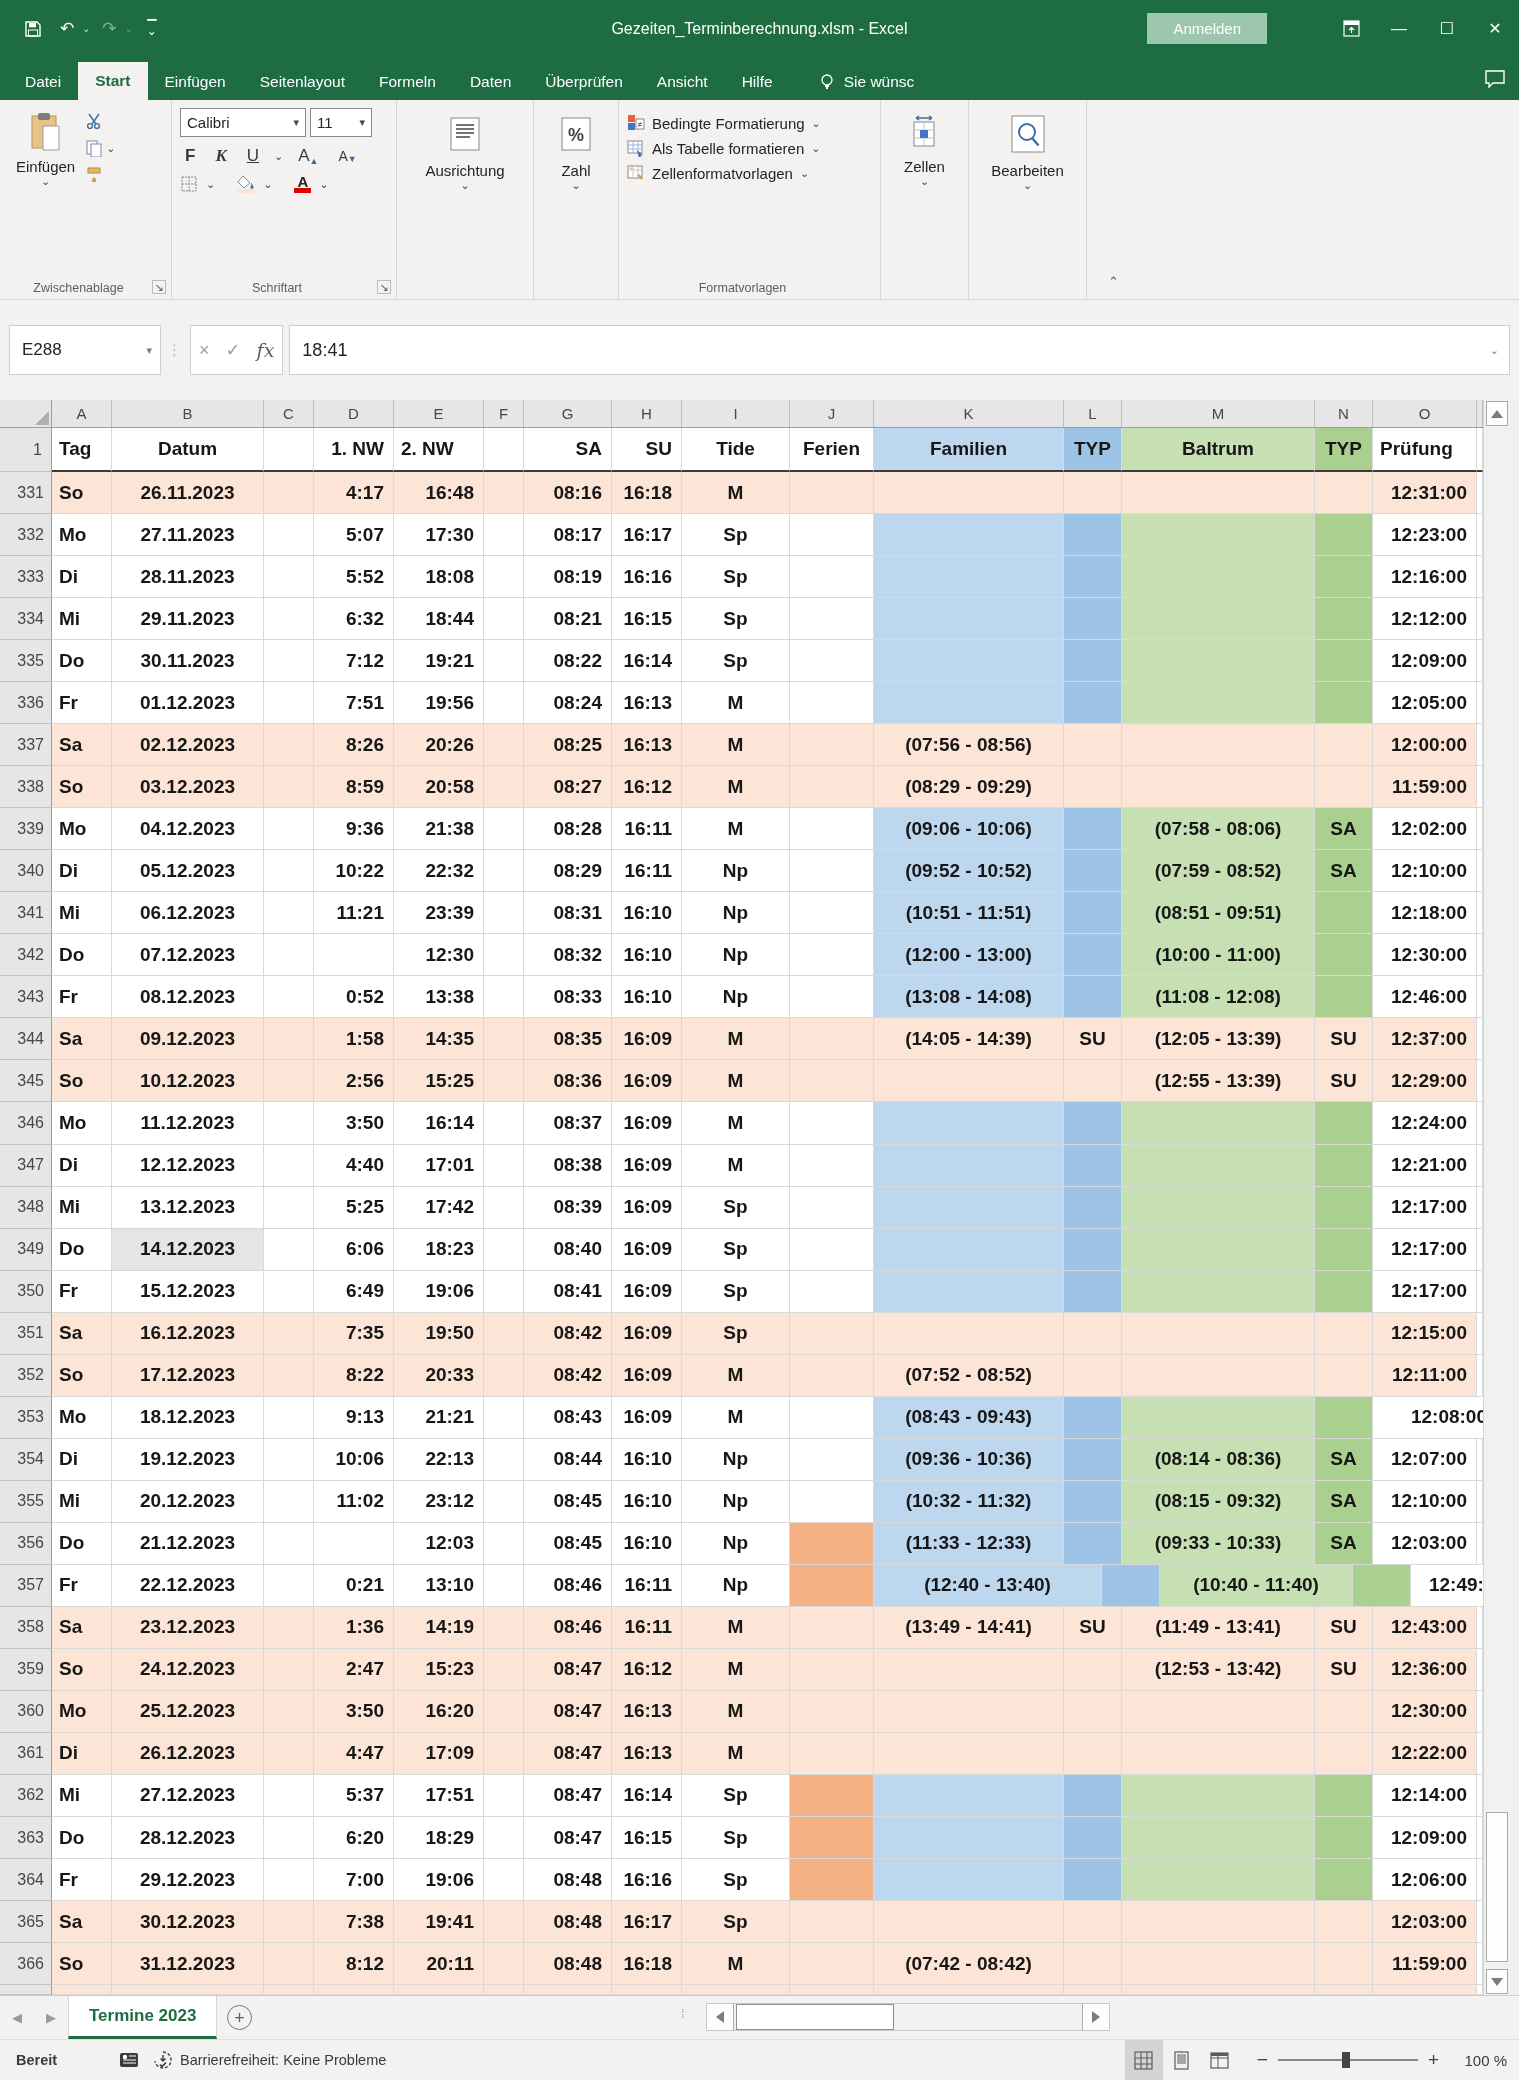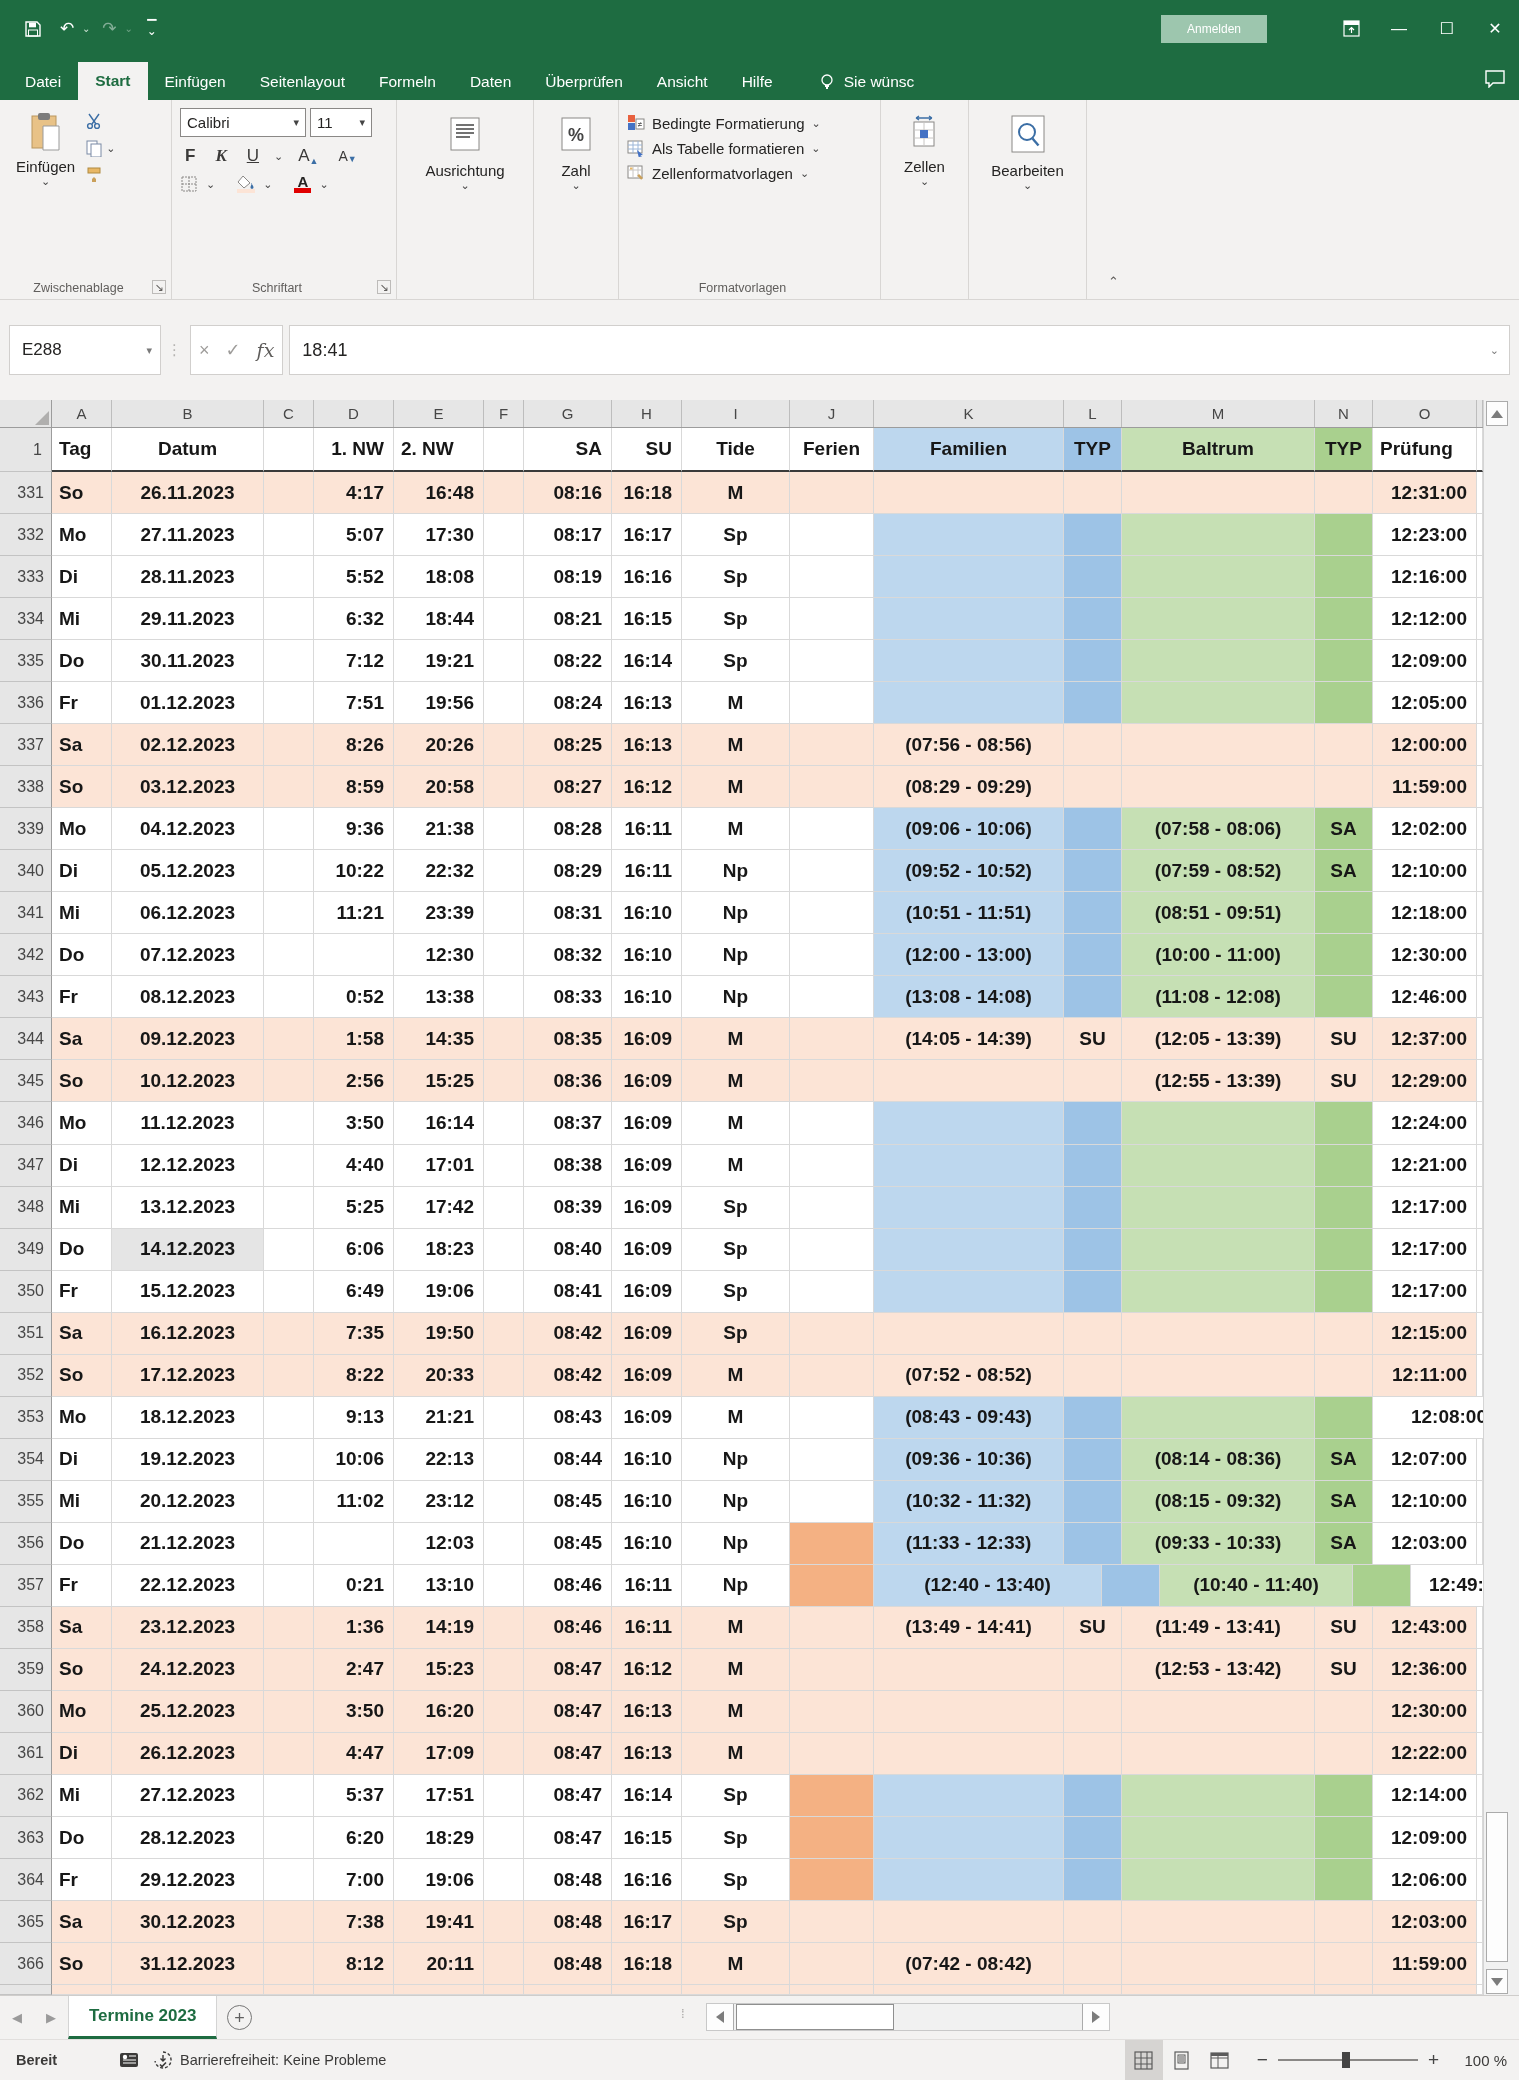--- a/index.html
+++ b/index.html
@@ -8,21 +8,21 @@
   .page { width:1519px; height:2080px; display:flex; flex-direction:column; }
 
   
   .titlebar { height:57px; background:#1e6c41; display:flex; align-items:center; position:relative; flex:none; color:#fff; }
   .qat { display:flex; align-items:center; gap:4px; padding-left:18px; z-index:2; }
   .qat-btn { width:30px; height:30px; display:flex; align-items:center; justify-content:center; font-size:17px; color:#fff; }
   .qat-chev { font-size:10px; color:#cfe3d6; margin-left:-4px; }
   .dim { opacity:.45; }
   .win-title { position:absolute; left:0; right:0; text-align:center; font-size:16px; color:#fff; pointer-events:none; }
   .tb-right { margin-left:auto; display:flex; align-items:center; height:100%; z-index:2; }
-  .signin { background:#9dc6ae; color:#fff; font-size:12px; padding:7px 26px; margin-right:60px; }
+  .signin { background:#9dc6ae; color:#fff; font-size:15px; padding:7px 26px; margin-right:60px; }
   .winctl { width:48px; height:100%; display:flex; align-items:center; justify-content:center; font-size:16px; color:#fff; }
 
   
   .tabrow { height:43px; background:#1e6c41; display:flex; align-items:flex-end; flex:none; position:relative; }
   .rtabs { display:flex; align-items:flex-end; height:100%; padding-left:8px; }
   .rtab { padding:0 17px; height:36px; display:flex; align-items:center; color:#fff; font-size:15.5px; }
   .rtab.active { background:#f3f2f1; color:#1e6c41; font-weight:bold; height:38px; }
   .tell-me { display:flex; align-items:center; gap:8px; color:#fff; font-size:15.5px; margin-left:28px; height:36px; overflow:hidden; max-width:150px; white-space:nowrap; }
   .tab-far-right { position:absolute; right:14px; bottom:8px; }
 
@@ -125,20 +125,21 @@
       </div>
       <div class="qat-btn">↶</div>
         <span class="qat-chev">⌄</span>
       <div class="qat-btn dim">↷</div>
         <span class="qat-chev dim">⌄</span>
       <div class="qat-btn" style="font-size:12px; flex-direction:column; line-height:5px;">
           <span>▔</span>
           <span>⌄</span>
         </div>
     </div>
+    <div class="win-title">Gezeiten_Terminberechnung.xlsm  -  Excel</div>
     <div class="tb-right">
       <div class="signin">Anmelden</div>
       <div class="winctl">
         <svg width="17" height="17" viewBox="0 0 17 17">
             <rect x="1" y="1" width="15" height="15" fill="none" stroke="#fff" stroke-width="1.2"></rect>
             <rect x="1" y="1" width="15" height="4" fill="#fff"></rect>
             <path d="M8.5 13 L8.5 8 M6 10l2.5-2.5L11 10" stroke="#fff" stroke-width="1.2" fill="none"></path>
           </svg>
       </div>
       <div class="winctl">—</div>

